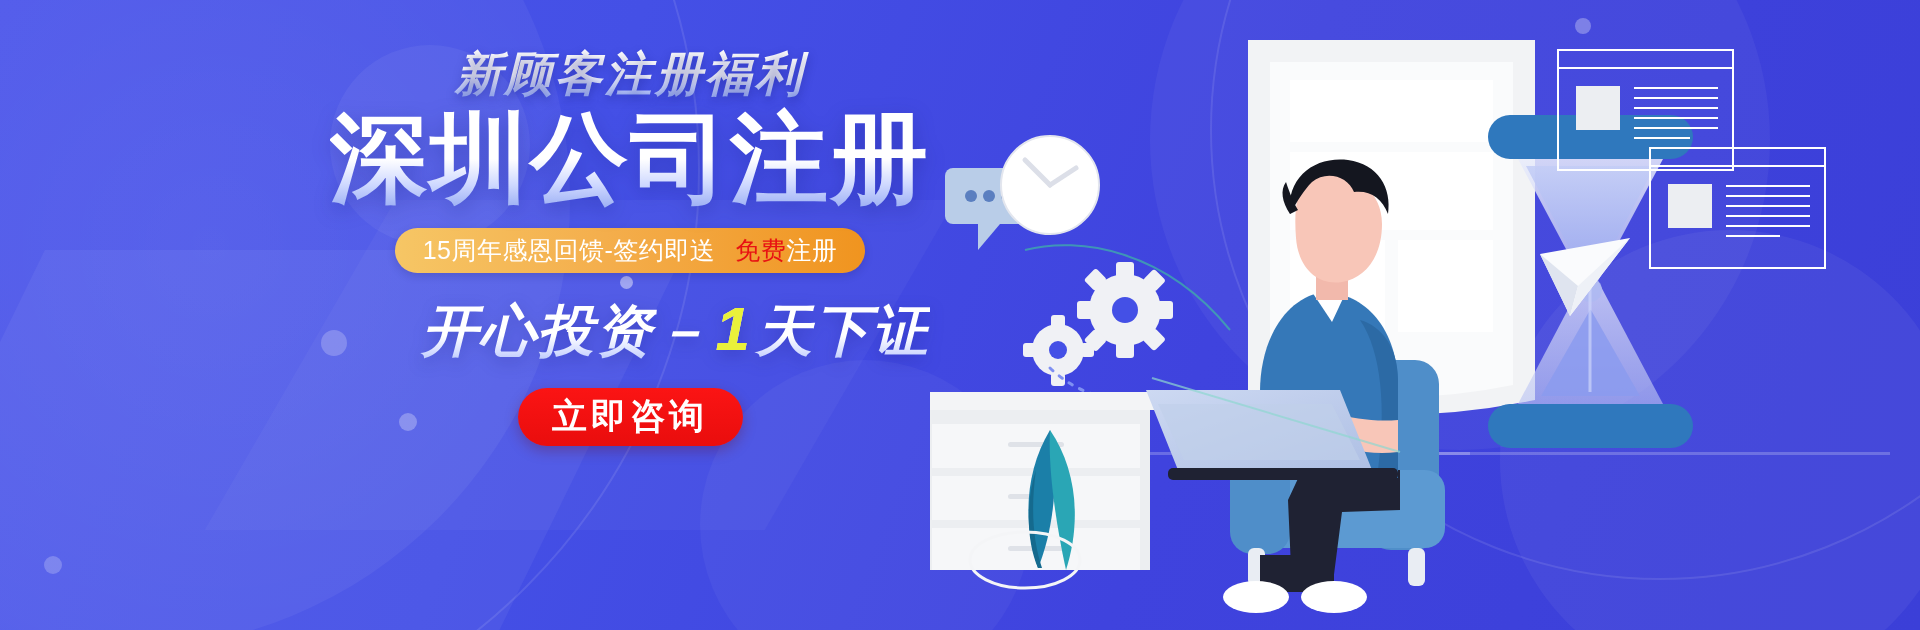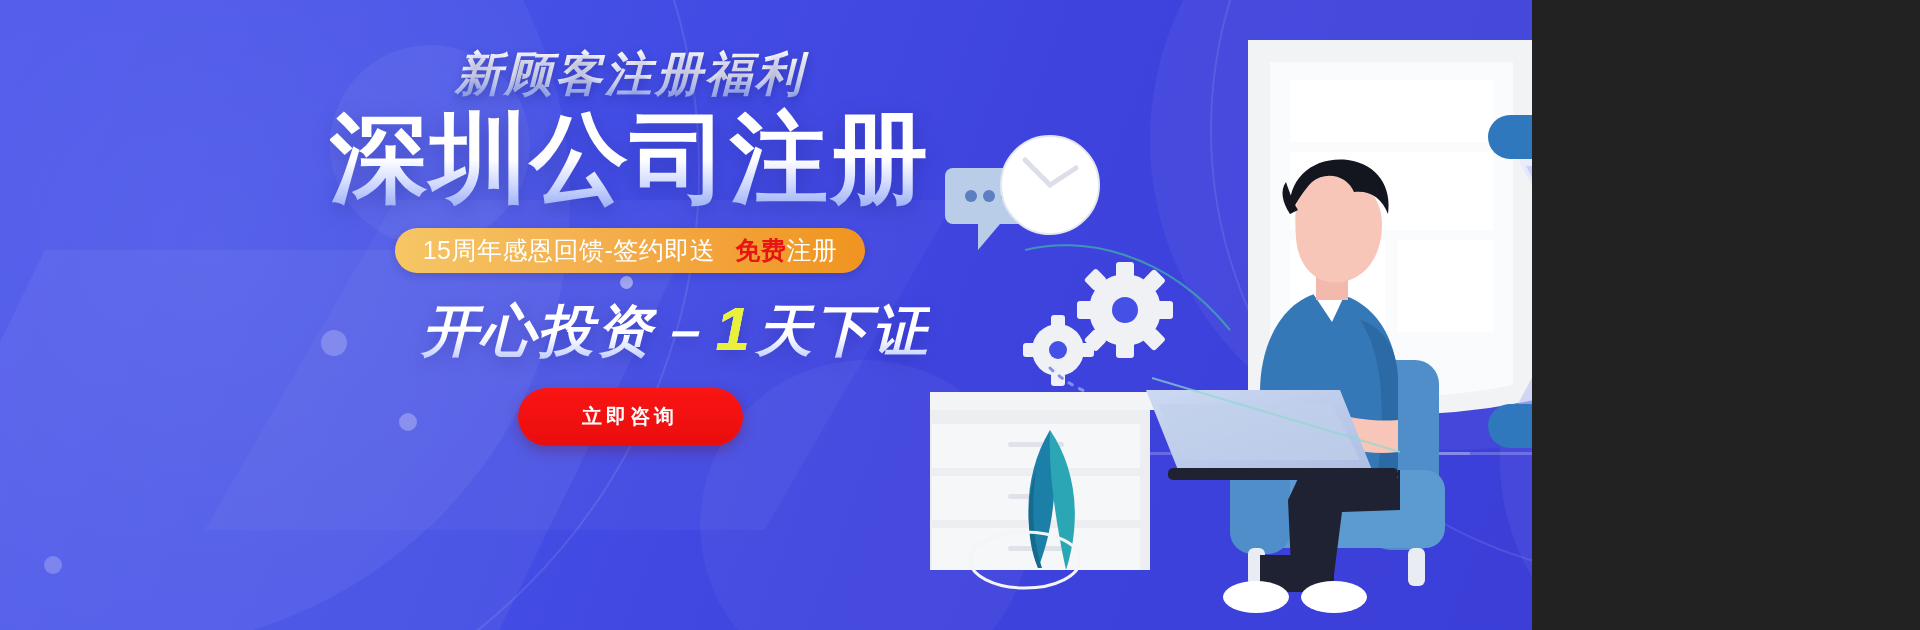--- a/index.html
+++ b/index.html
@@ -1,18 +1,18 @@
 <!DOCTYPE html>
 <html><head>
 <meta charset="utf-8">
 <style>
   * { margin:0; padding:0; box-sizing:border-box; }
   html,body { background:#222; }
   .banner {
-    position:relative; width:1532px; height:630px; overflow:hidden;
+    position:relative; width:1920px; height:630px; overflow:hidden;
     font-family:"Liberation Sans","DejaVu Sans",sans-serif;
     background:linear-gradient(110deg,#4b55ea 0%,#4450e6 30%,#3f43de 62%,#3b3fd8 100%);
   }
   
   .bg-blob { position:absolute; border-radius:50%; pointer-events:none; }
   .blob-a { left:-330px; top:-250px; width:900px; height:900px;
             background:radial-gradient(circle at 60% 55%, rgba(255,255,255,.085), rgba(255,255,255,.045) 58%, rgba(255,255,255,0) 72%); }
   .blob-b { left:330px; top:45px; width:200px; height:200px; background:rgba(255,255,255,.055); }
   .blob-c { left:1150px; top:-170px; width:620px; height:620px; background:rgba(255,255,255,.045); }
   .blob-d { left:1500px; top:230px; width:460px; height:460px; background:rgba(255,255,255,.05); }
@@ -50,34 +50,34 @@
     -webkit-background-clip:text; background-clip:text; -webkit-text-fill-color:transparent;
     filter:drop-shadow(0 6px 10px rgba(20,25,120,.30));
   }
   .pill {
     margin:16px auto 0; width:470px; height:45px; border-radius:23px;
     background:linear-gradient(90deg,#f6c665 0%,#f4ae4c 45%,#f0941f 100%);
     display:flex; align-items:center; justify-content:center;
     font-size:25px; letter-spacing:.5px; color:#fff; white-space:nowrap;
     box-shadow:0 3px 9px rgba(30,20,80,.18);
   }
-  .pill .hot { color:#e81313; font-weight:bold;margin-left:20px; }
+  .pill .hot { color:#e81313; font-weight:normal;margin-left:20px; }
   .tagline {
     margin-top:20px; text-align:right;
     font-size:56px; font-weight:bold; font-style:italic; letter-spacing:2px;
     background:linear-gradient(180deg,#ffffff 0%,#ffffff 55%,#d2dbff 78%,#9cb0f3 100%);
     -webkit-background-clip:text; background-clip:text; -webkit-text-fill-color:transparent;
     filter:drop-shadow(0 5px 8px rgba(20,25,120,.28));
   }
   .tagline .num { -webkit-text-fill-color:#e9f13a; color:#e9f13a; font-size:62px; padding:0 4px; }
   .cta {
     margin:18px auto 0; width:225px; height:58px; border-radius:29px;
     background:linear-gradient(180deg,#fb1414 0%,#e90d0d 100%);
     display:flex; align-items:center; justify-content:center;
-    color:#fff; font-size:20px; font-weight:bold; letter-spacing:4px;
+    color:#fff; font-size:35px; font-weight:bold; letter-spacing:4px;
     border:none; cursor:pointer; box-shadow:0 5px 14px rgba(110,0,0,.28);font-family:Liberation Mono, monospace;
   }
 
   
   .illu { position:absolute; left:930px; top:0; width:990px; height:630px; }
   .illu svg { display:block; width:100%; height:100%; }
 </style>
 </head>
 <body>
 

